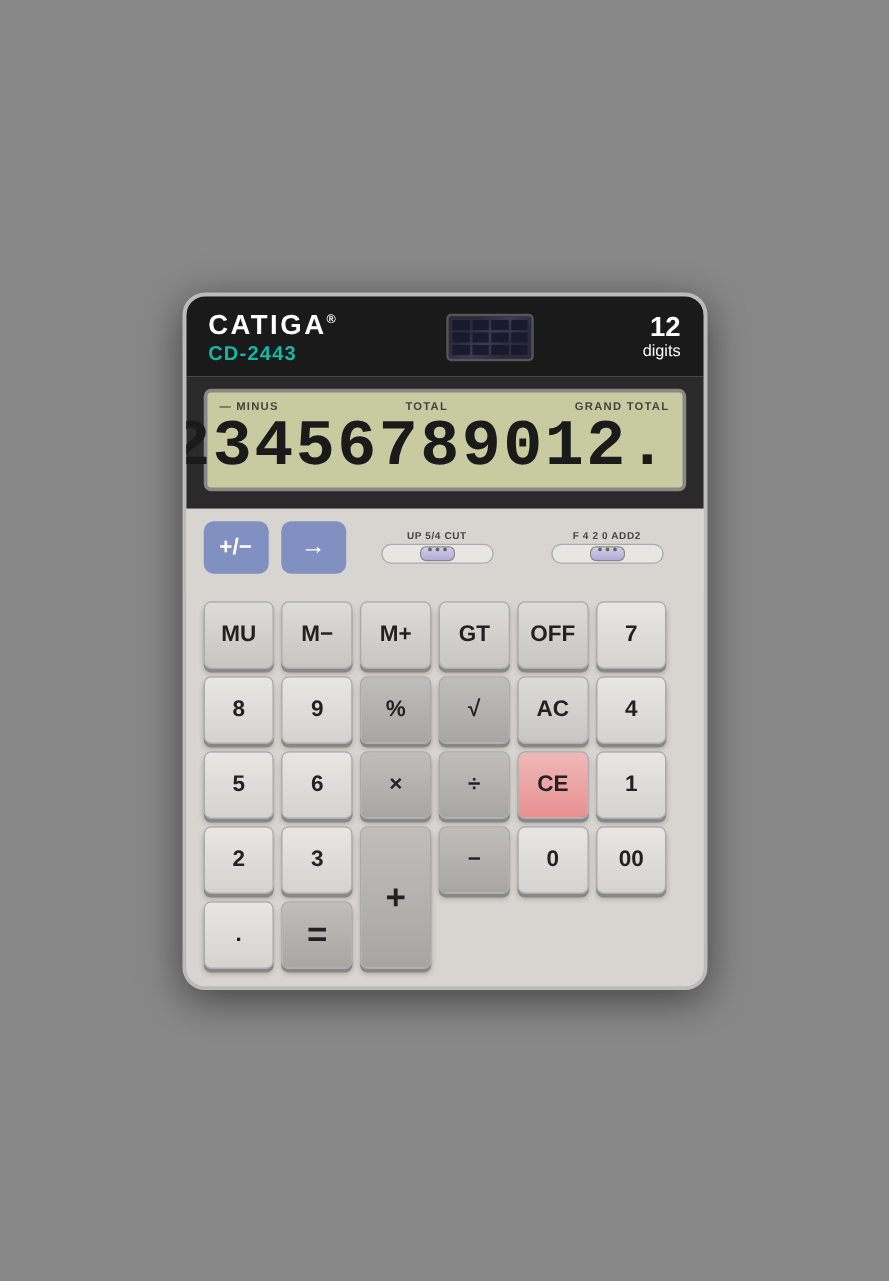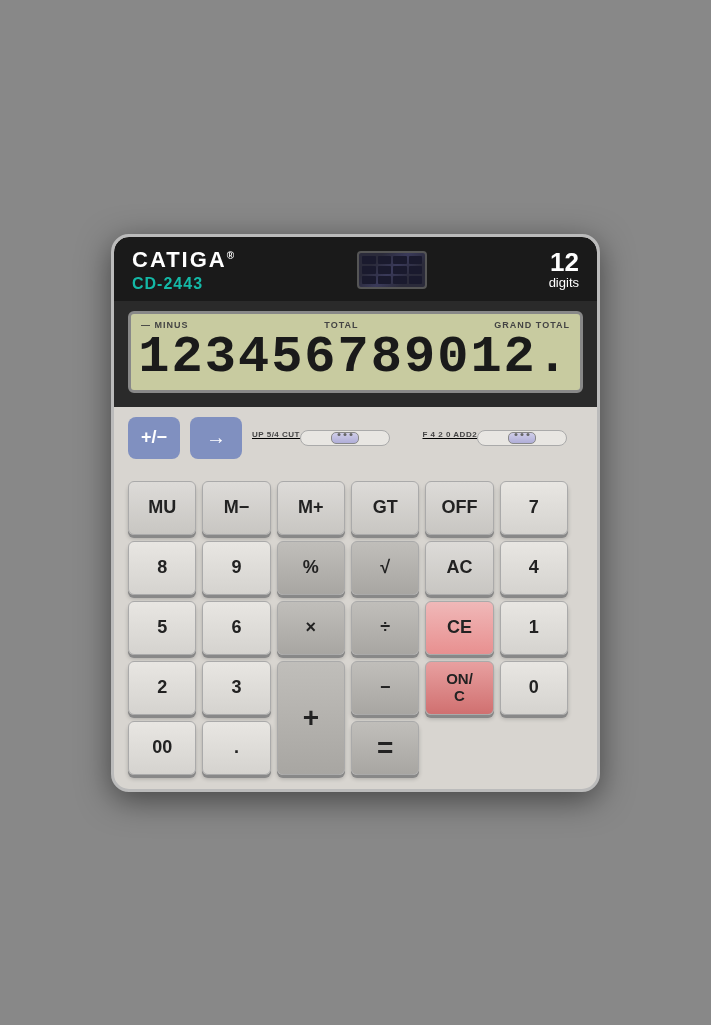--- a/index.html
+++ b/index.html
@@ -7,21 +7,21 @@
     body {
       background: #888;
       display: flex;
       justify-content: center;
       align-items: center;
       min-height: 100vh;
       font-family: Arial, sans-serif;
     }
 
     .calculator {
-      width: 489px;
+      width: 420px;
       background: #d8d5d0;
       border-radius: 18px;
       padding: 0;
       box-shadow: 0 8px 32px rgba(0,0,0,0.5);
       border: 3px solid #bbb;
       overflow: hidden;
     }
 
     
     .calc-header {
@@ -75,21 +75,21 @@
     }
 
     .digits-label {
       color: white;
       text-align: right;
       font-size: 13px;
     }
 
     .digits-label .digits-num {
       display: block;
-      font-size: 26px;
+      font-size: 22px;
       font-weight: bold;
       line-height: 1;
     }
 
     
     .display-section {
       background: #2a2a2a;
       padding: 10px 14px 14px 14px;
     }
 
@@ -165,22 +165,22 @@
 
     .slider-group {
       flex: 1;
       display: flex;
       flex-direction: column;
       gap: 6px;
     }
 
     .slider-container {
       display: flex;
-      align-items: flex-start;
-      text-decoration: underline;
+      flex-direction: column;
+      align-items: center;
     }
 
     .slider-label {
       font-size: 8px;
       color: #444;
       font-weight: bold;
       letter-spacing: 0.5px;
       margin-bottom: 2px;
       text-align: center;
     }
@@ -382,21 +382,20 @@
     <button class="calc-btn btn-dark">×</button>
     <button class="calc-btn btn-dark">÷</button>
 
     <button class="calc-btn btn-pink">CE</button>
     <button class="calc-btn btn-light">1</button>
     <button class="calc-btn btn-light">2</button>
     <button class="calc-btn btn-light">3</button>
     <button class="calc-btn btn-dark span-2-rows" style="font-size:28px;">+</button>
     <button class="calc-btn btn-dark">−</button>
 
-    <button class="calc-btn btn-pink-dark" style="font-size:15px; line-height:1.1;">ON/<br>C</button>
     <button class="calc-btn btn-light">0</button>
     <button class="calc-btn btn-light">00</button>
     <button class="calc-btn btn-light">.</button>
 
     <button class="calc-btn btn-dark" style="font-size:28px;">=</button>
   </div>
 
 </div>
 
 </body></html>

